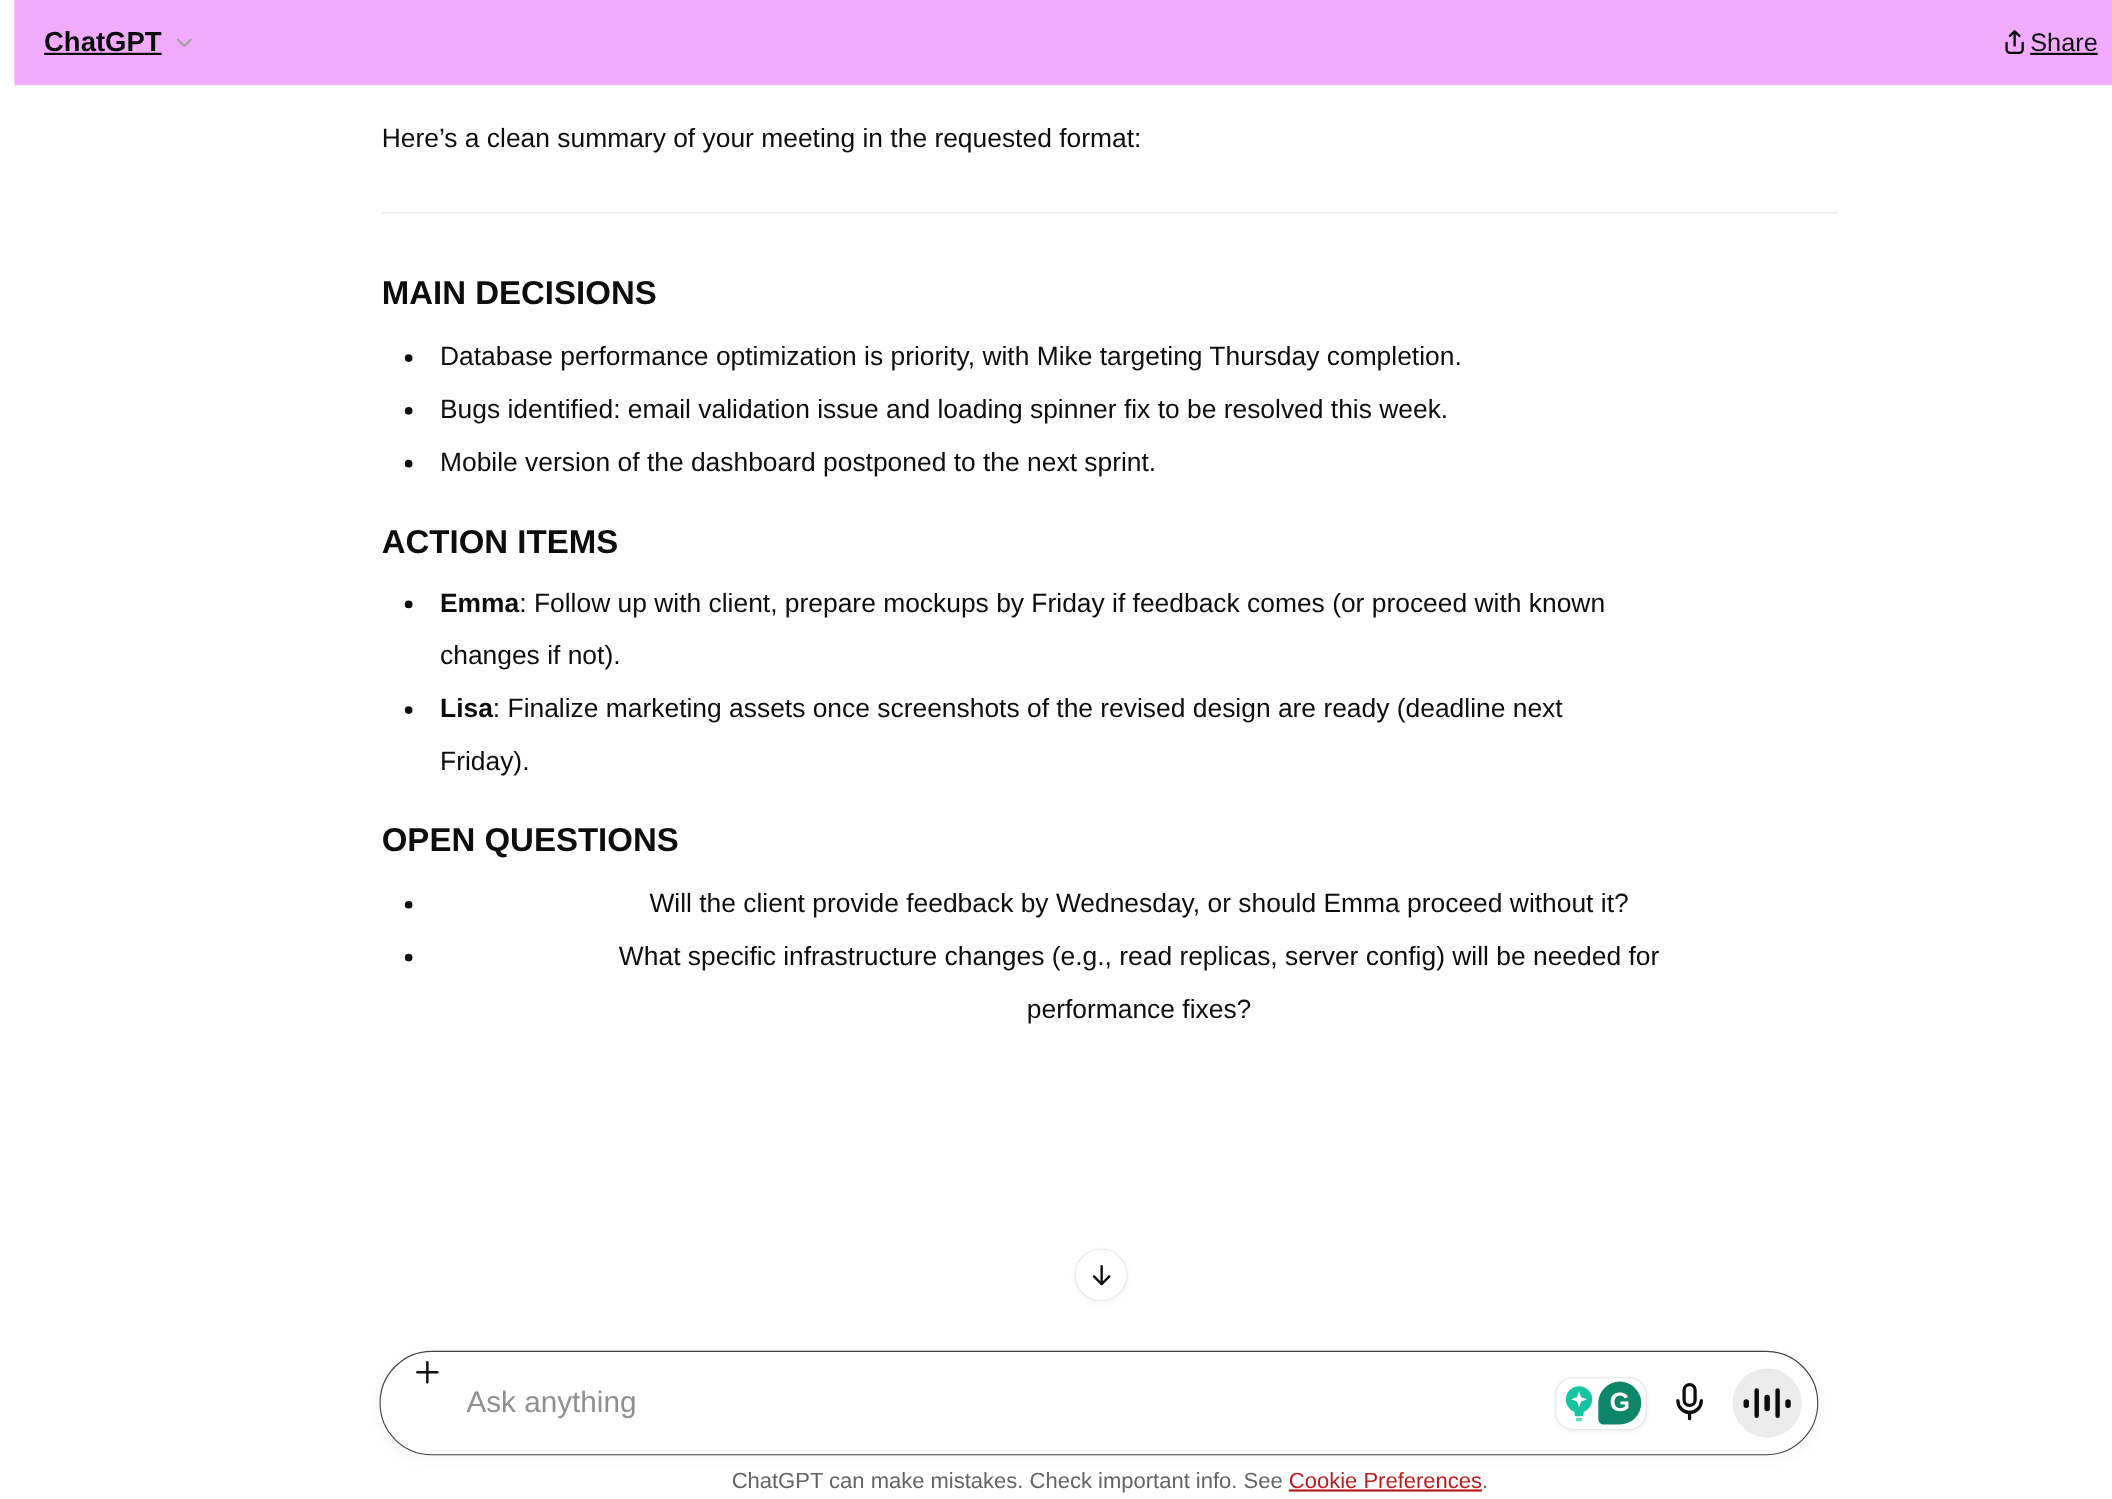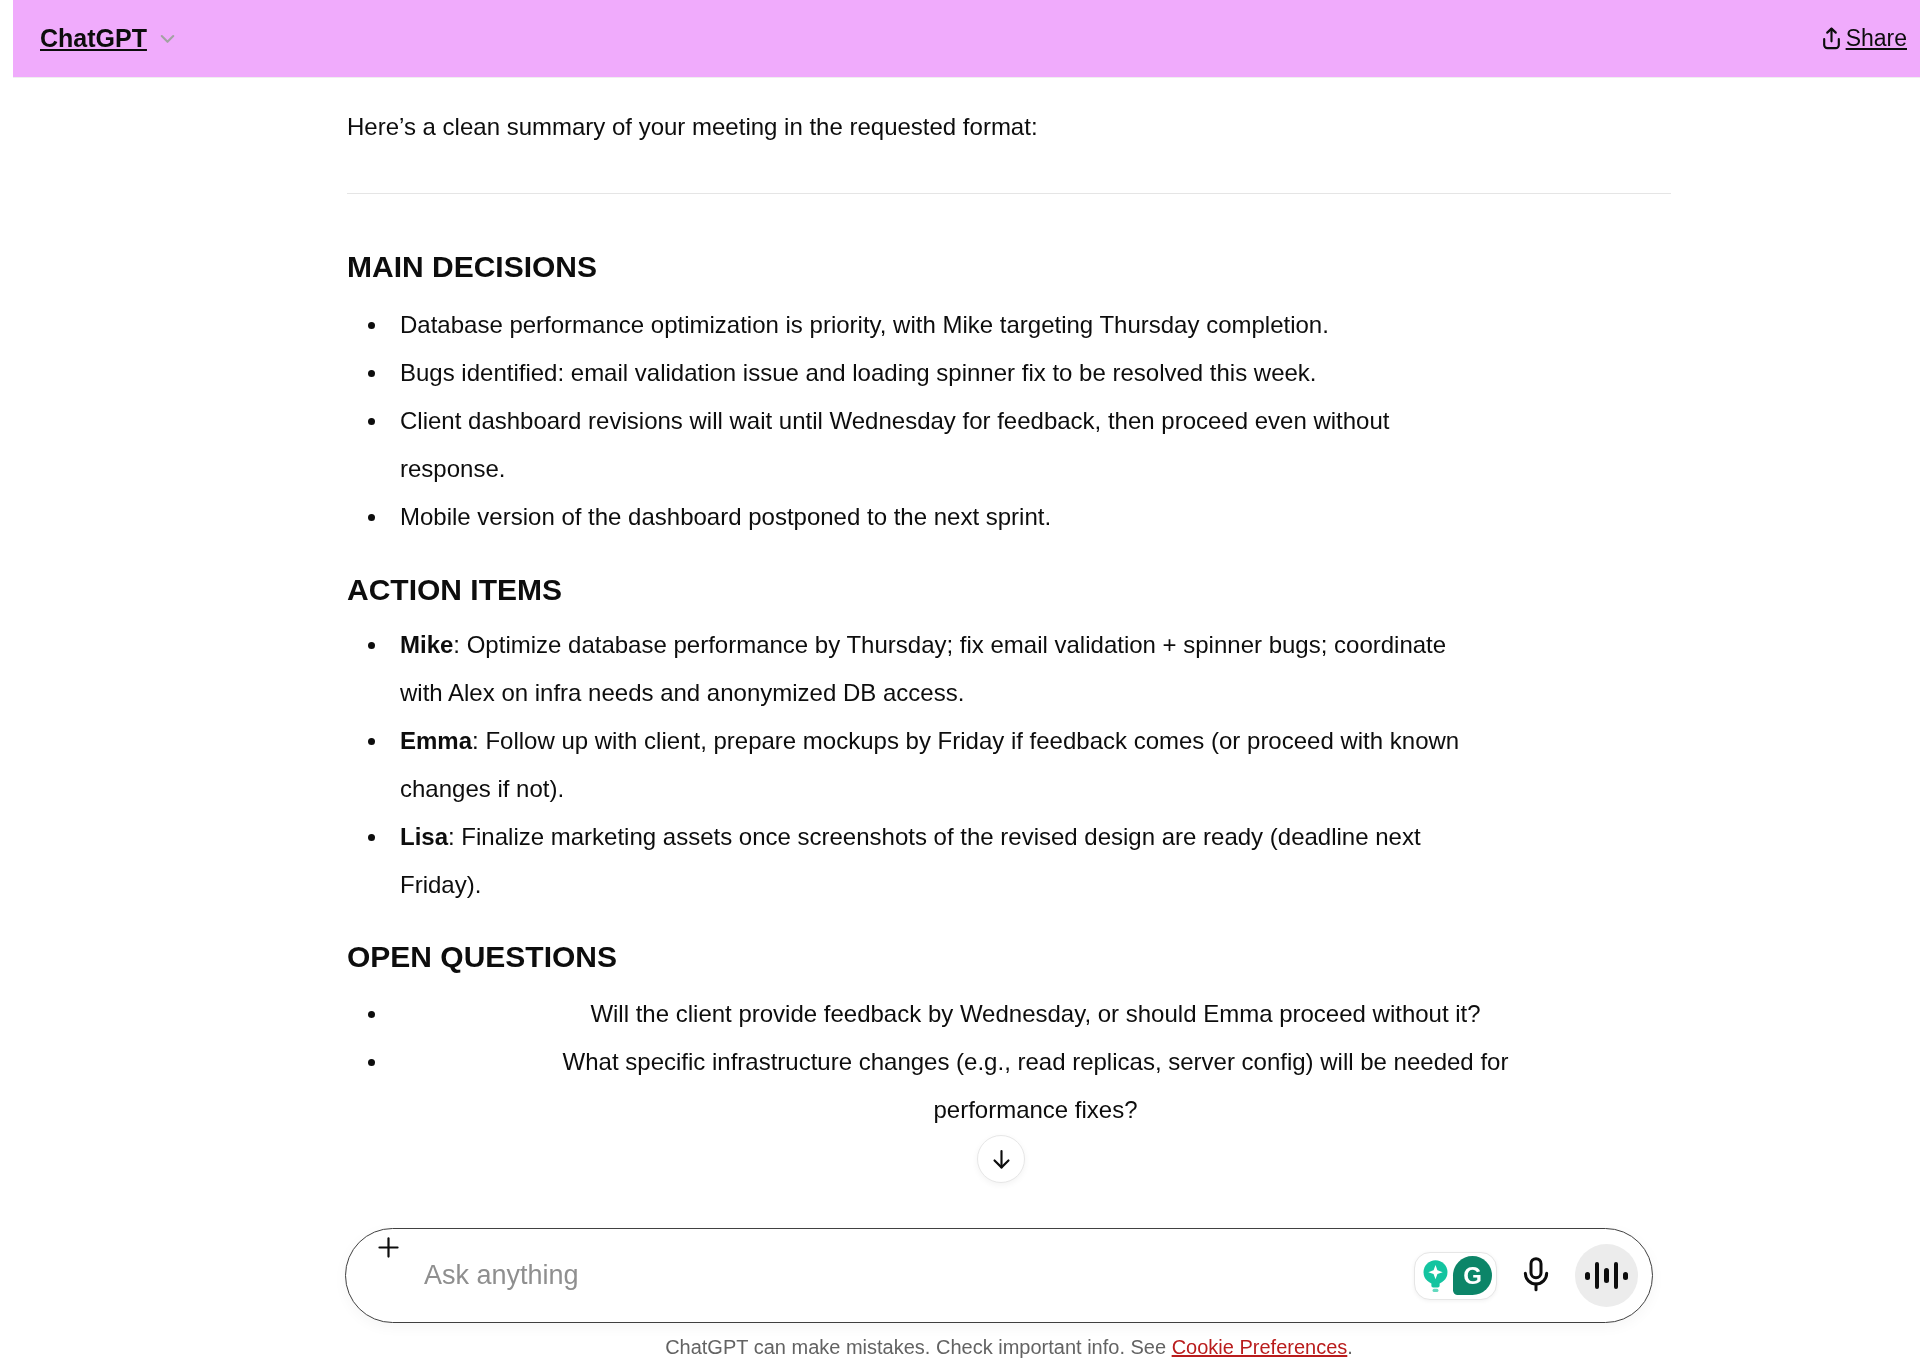--- a/index.html
+++ b/index.html
@@ -94,29 +94,25 @@
 </header>
 
 <main class="content">
   <p class="intro">Here’s a clean summary of your meeting in the requested format:</p>
   <hr class="divider">
 
   <h2 class="h-1">MAIN DECISIONS</h2>
   <ul class="ul-1">
     <li><span>Database performance optimization is priority, with Mike targeting Thursday completion.</span></li>
     <li><span>Bugs identified: email validation issue and loading spinner fix to be resolved this week.</span></li>
-    <li><span>Client dashboard revisions will wait until Wednesday for feedback, then proceed even without
-response.</span></li>
     <li><span>Mobile version of the dashboard postponed to the next sprint.</span></li>
   </ul>
 
   <h2 class="h-2">ACTION ITEMS</h2>
   <ul class="ul-2">
-    <li><b>Mike</b><span>: Optimize database performance by Thursday; fix email validation + spinner bugs; coordinate
-with Alex on infra needs and anonymized DB access.</span></li>
     <li><b>Emma</b><span>: Follow up with client, prepare mockups by Friday if feedback comes (or proceed with known
 changes if not).</span></li>
     <li><b>Lisa</b><span>: Finalize marketing assets once screenshots of the revised design are ready (deadline next
 Friday).</span></li>
   </ul>
 
   <h2 class="h-3">OPEN QUESTIONS</h2>
   <ul class="ul-3">
     <li><span>Will the client provide feedback by Wednesday, or should Emma proceed without it?</span></li>
     <li><span>What specific infrastructure changes (e.g., read replicas, server config) will be needed for

